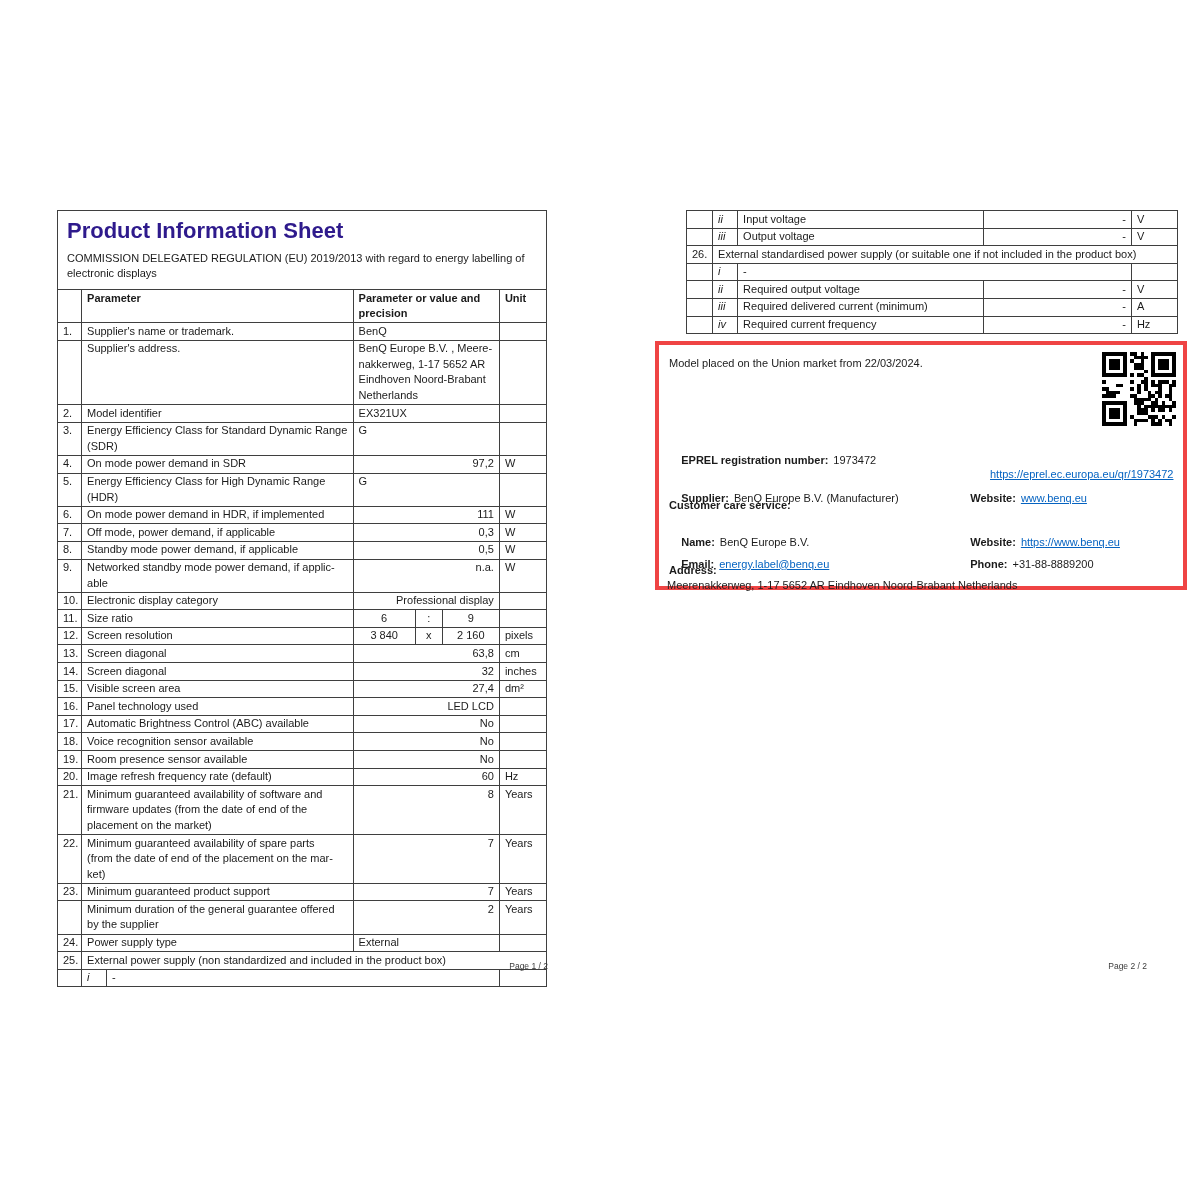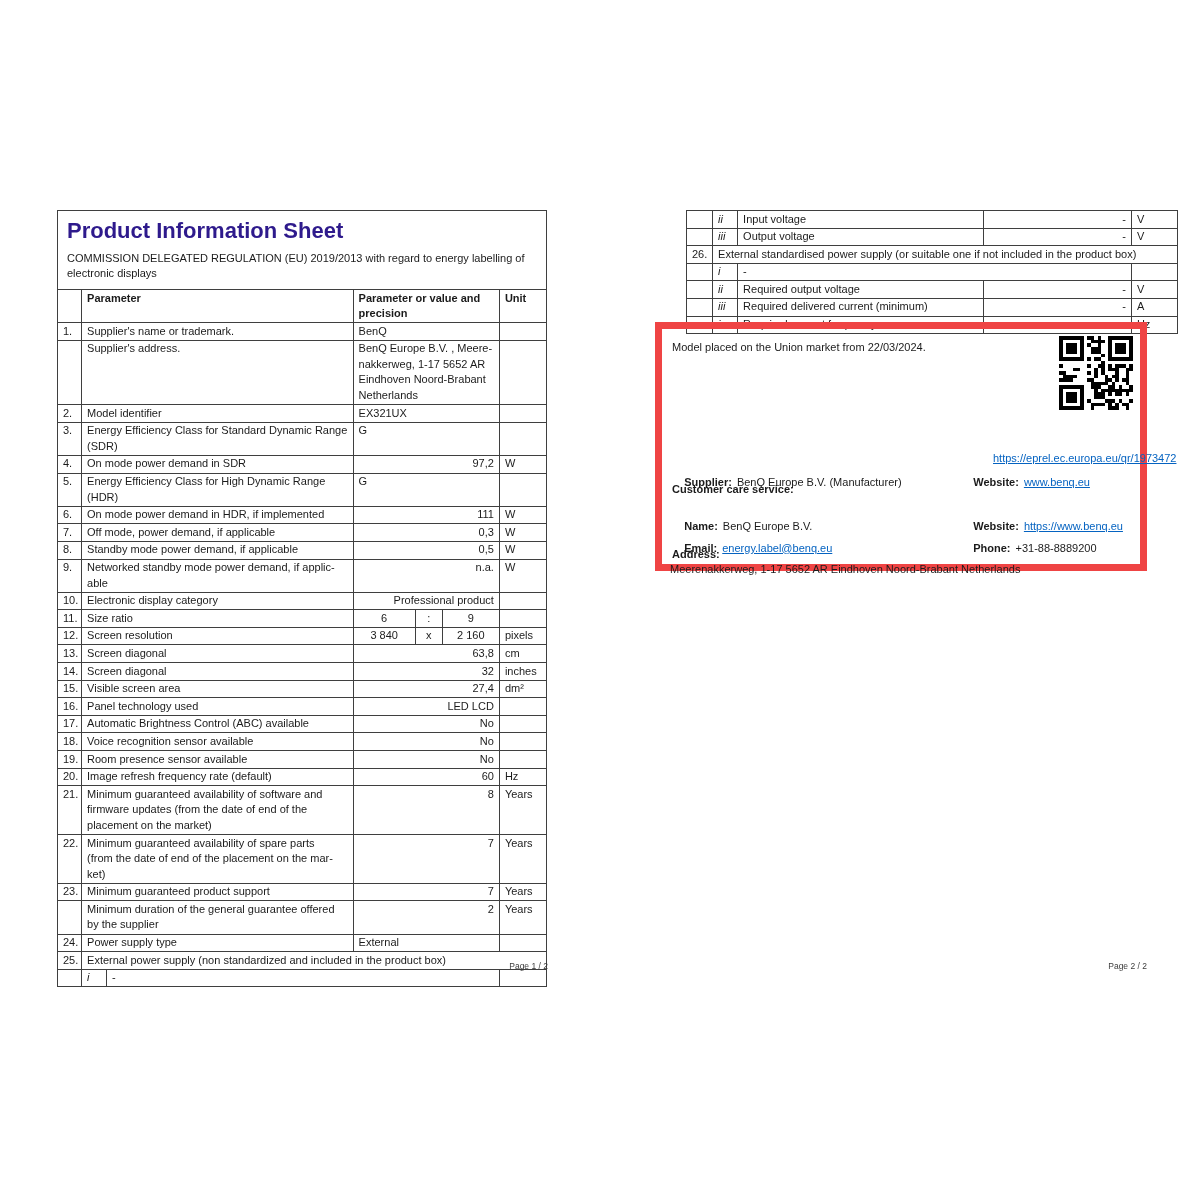--- a/index.html
+++ b/index.html
@@ -25,22 +25,22 @@
   .hd td{font-weight:bold;}
   td.ro{font-style:italic;padding-left:6px;}
   
   .page2-table{position:absolute;left:655px;top:210px;}
   table.sheet2{border-collapse:collapse;table-layout:fixed;width:492px;font-size:11px;margin-left:31px;}
   table.sheet2 td{
     border:1px solid #3f3f3f;padding:0.5px 5px;line-height:15.6px;
     vertical-align:top;white-space:pre-wrap;overflow:hidden;
   }
   .info-box{
-    position:absolute;left:655px;top:322px;width:492px;height:249px;
-    border:7px solid #ef4444;box-sizing:border-box;font-size:11px;
+    position:absolute;left:655px;top:341px;width:532px;height:249px;
+    border:4px solid #ef4444;box-sizing:border-box;font-size:11px;
   }
   .ib{position:absolute;white-space:pre-wrap;line-height:14.5px;}
   .ib b{margin-right:5px;}
   .qr-box{position:absolute;top:7px;right:7px;width:74px;height:74px;}
   a.lnk{text-decoration:underline;cursor:pointer;}
   .eprel-link{width:197px;word-break:break-all;display:inline-block;margin-left:32px;}
   
   .footer{position:absolute;font-size:8.5px;color:#3c3c3c;text-align:right;}
   .footer1{left:57px;top:961px;width:491px;}
   .footer2{left:655px;top:961px;width:492px;}
@@ -134,21 +134,21 @@
     <tr>
           <td class="n">9.</td>
           <td colspan="2">Networked standby mode power demand, if applic-
 able</td>
           <td colspan="3" class="r">n.a.</td>
           <td class="u">W</td>
         </tr>
     <tr>
           <td class="n">10.</td>
           <td colspan="2">Electronic display category</td>
-          <td colspan="3" class="r">Professional product</td>
+          <td colspan="3" class="r">Professional display</td>
           <td class="u"></td>
         </tr>
     <tr>
           <td class="n">11.</td>
           <td colspan="2">Size ratio</td>
           <td class="c">6</td>
           <td class="c">:</td>
           <td class="c">9</td>
           <td class="u"></td>
         </tr>
@@ -531,20 +531,23 @@
         <rect x="14" y="19" width="1" height="1"></rect>
         <rect x="16" y="19" width="1" height="1"></rect>
         <rect x="18" y="19" width="1" height="1"></rect>
         <rect x="19" y="19" width="1" height="1"></rect>
         <rect x="9" y="20" width="1" height="1"></rect>
         <rect x="14" y="20" width="1" height="1"></rect>
         <rect x="15" y="20" width="1" height="1"></rect>
         <rect x="16" y="20" width="1" height="1"></rect>
         <rect x="19" y="20" width="1" height="1"></rect>
       </svg></div>
+  <div class="ib" style="left:10px;top:93px;">
+    <b>EPREL registration number:</b><span>1973472</span>
+  </div>
   <div class="ib" style="left:299px;top:93px;">
     <a class="lnk eprel-link" style="color: rgb(5, 99, 193);">https://eprel.ec.europa.eu/qr/1973472</a>
   </div>
   <div class="ib" style="left:10px;top:131px;">
     <b>Supplier:</b><span>BenQ Europe B.V. (Manufacturer)</span>
   </div>
   <div class="ib" style="left:299px;top:131px;">
     <b>Website:</b><a class="lnk" style="color: rgb(5, 99, 193); text-align: center;">www.benq.eu</a>
   </div>
   <div class="ib" style="left:10px;top:153px;font-weight:bold;">Customer care service:</div>

